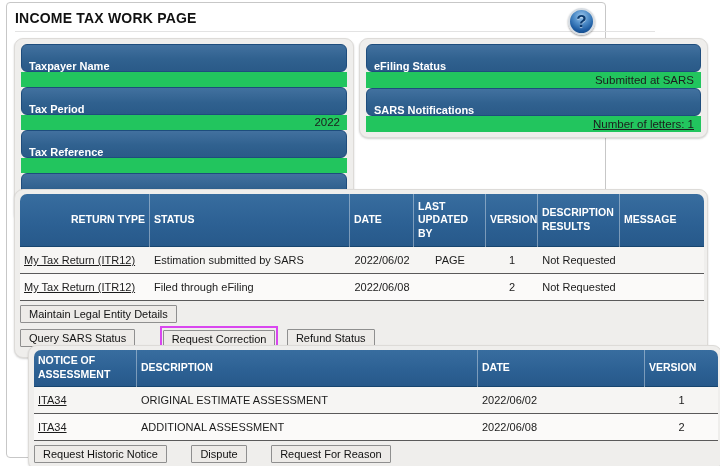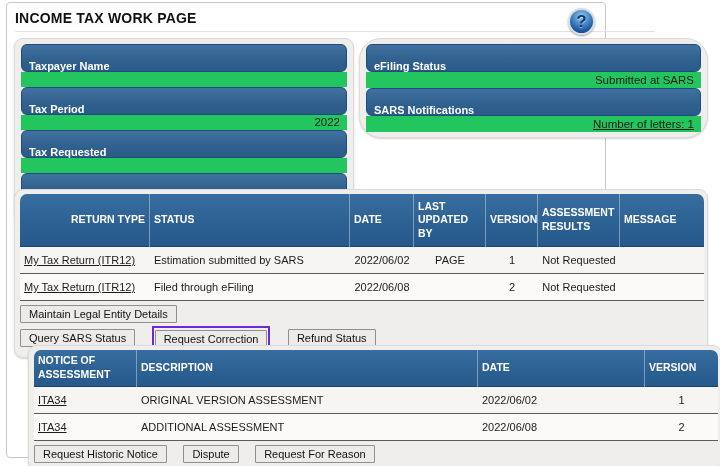--- a/index.html
+++ b/index.html
@@ -18,21 +18,21 @@
     background:radial-gradient(circle at 50% 28%, #9cc6ec 0%, #4e8cc8 38%, #1c5ba1 70%, #0e3d75 100%);
     border:2px solid #d7dde3; box-shadow:0 1px 2px rgba(0,0,0,.4);
     color:#0b3a6e; font-weight:bold; font-size:17px; text-align:center; line-height:23px;
     text-shadow:0 1px 1px rgba(255,255,255,.55); cursor:pointer;
   }
   .info-panel {
     position:absolute; background:#efeeec; border:1px solid #dddbd8; border-radius:9px;
     padding:5px 6px; box-shadow:0 1px 2px rgba(0,0,0,.18);
   }
   .panel-tl { left:7px;  top:35px; width:340px; }
-  .panel-tr { left:352px; top:35px; width:349px;border-radius:22px; }
+  .panel-tr { left:352px; top:35px; width:349px; }
   .blue-bar {
     height:18px; line-height:16px; border-radius:6px; padding:13px 7px;
     background:linear-gradient(180deg,#42719f 0%, #30618f 55%, #2a5a88 100%);
     border:1px solid #1e4d7d; color:#fff; font-size:11px; font-weight:bold;
   }
   .value-row {
     height:15px; line-height:15px; text-align:right; padding-right:7px;
     font-size:11.5px; color:#1c1c1c; background:#22c55e;
   }
   .panel-tr .value-row { height:16px; line-height:16px; }
@@ -62,41 +62,41 @@
   }
   tr.alt td { background:#fbfaf9; }
   td.center { text-align:center; }
   .mid-head th { height:53px; }
   .bot-head th { height:37px; }
 
   .btn-row { margin-top:3px; }
   .ui-btn {
     display:inline-block; font-family:inherit; font-size:11px; color:#111;
     background:#edebe8; border:1px solid #8f8f8f; border-radius:1px;
-    padding:1px 8px; line-height:14px; margin-right:12px; cursor:pointer; vertical-align:middle;
+    padding:1px 8px; line-height:14px; margin-right:20px; cursor:pointer; vertical-align:middle;
   }
   .red-box {
-    display:inline-block; border:2px solid #6d28d9; padding:1px; margin-right:13px; vertical-align:middle;
+    display:inline-block; border:2px solid #d946ef; padding:1px; margin-right:4px; vertical-align:middle;
   }
   .red-box .ui-btn { margin-right:0; }
 </style>
 </head>
 <body>
 
 <div class="page">
 
   <div class="page-title">INCOME TAX WORK PAGE</div>
   <div class="help-icon">?</div>
 
   <div class="info-panel panel-tl">
     <div class="blue-bar">Taxpayer Name</div>
     <div class="value-row"></div>
     <div class="blue-bar">Tax Period</div>
     <div class="value-row">2022</div>
-    <div class="blue-bar">Tax Requested</div>
+    <div class="blue-bar">Tax Reference</div>
     <div class="value-row"></div>
     <div class="blue-bar">Return Type</div>
     <div class="value-row">ITR12</div>
   </div>
 
   <div class="info-panel panel-tr">
     <div class="blue-bar">eFiling Status</div>
     <div class="value-row">Submitted at SARS</div>
     <div class="blue-bar">SARS Notifications</div>
     <div class="value-row"><span class="link">Number of letters: 1</span></div>
@@ -113,21 +113,21 @@
           <col style="width:82px">
           <col style="width:84px">
       </colgroup>
       <tbody>
           <tr class="mid-head">
         <th class="first-corner align-right">RETURN TYPE</th>
         <th>STATUS</th>
         <th>DATE</th>
         <th>LAST UPDATED BY</th>
         <th>VERSION</th>
-        <th>ASSESSMENT RESULTS</th>
+        <th>DESCRIPTION RESULTS</th>
         <th class="last-corner">MESSAGE</th>
       </tr>
       <tr>
         <td><span class="link">My Tax Return (ITR12)</span></td>
         <td>Estimation submitted by SARS</td>
         <td class="center">2022/06/02</td>
         <td class="center">PAGE</td>
         <td class="center">1</td>
         <td class="center">Not Requested</td>
         <td></td>
@@ -163,21 +163,21 @@
       </colgroup>
       <tbody>
           <tr class="bot-head">
         <th class="first-corner">NOTICE OF ASSESSMENT</th>
         <th>DESCRIPTION</th>
         <th>DATE</th>
         <th class="last-corner">VERSION</th>
       </tr>
       <tr>
         <td><span class="link">ITA34</span></td>
-        <td>ORIGINAL VERSION ASSESSMENT</td>
+        <td>ORIGINAL ESTIMATE ASSESSMENT</td>
         <td>2022/06/02</td>
         <td class="center">1</td>
       </tr>
       <tr class="alt">
         <td><span class="link">ITA34</span></td>
         <td>ADDITIONAL ASSESSMENT</td>
         <td>2022/06/08</td>
         <td class="center">2</td>
       </tr>
     </tbody>

